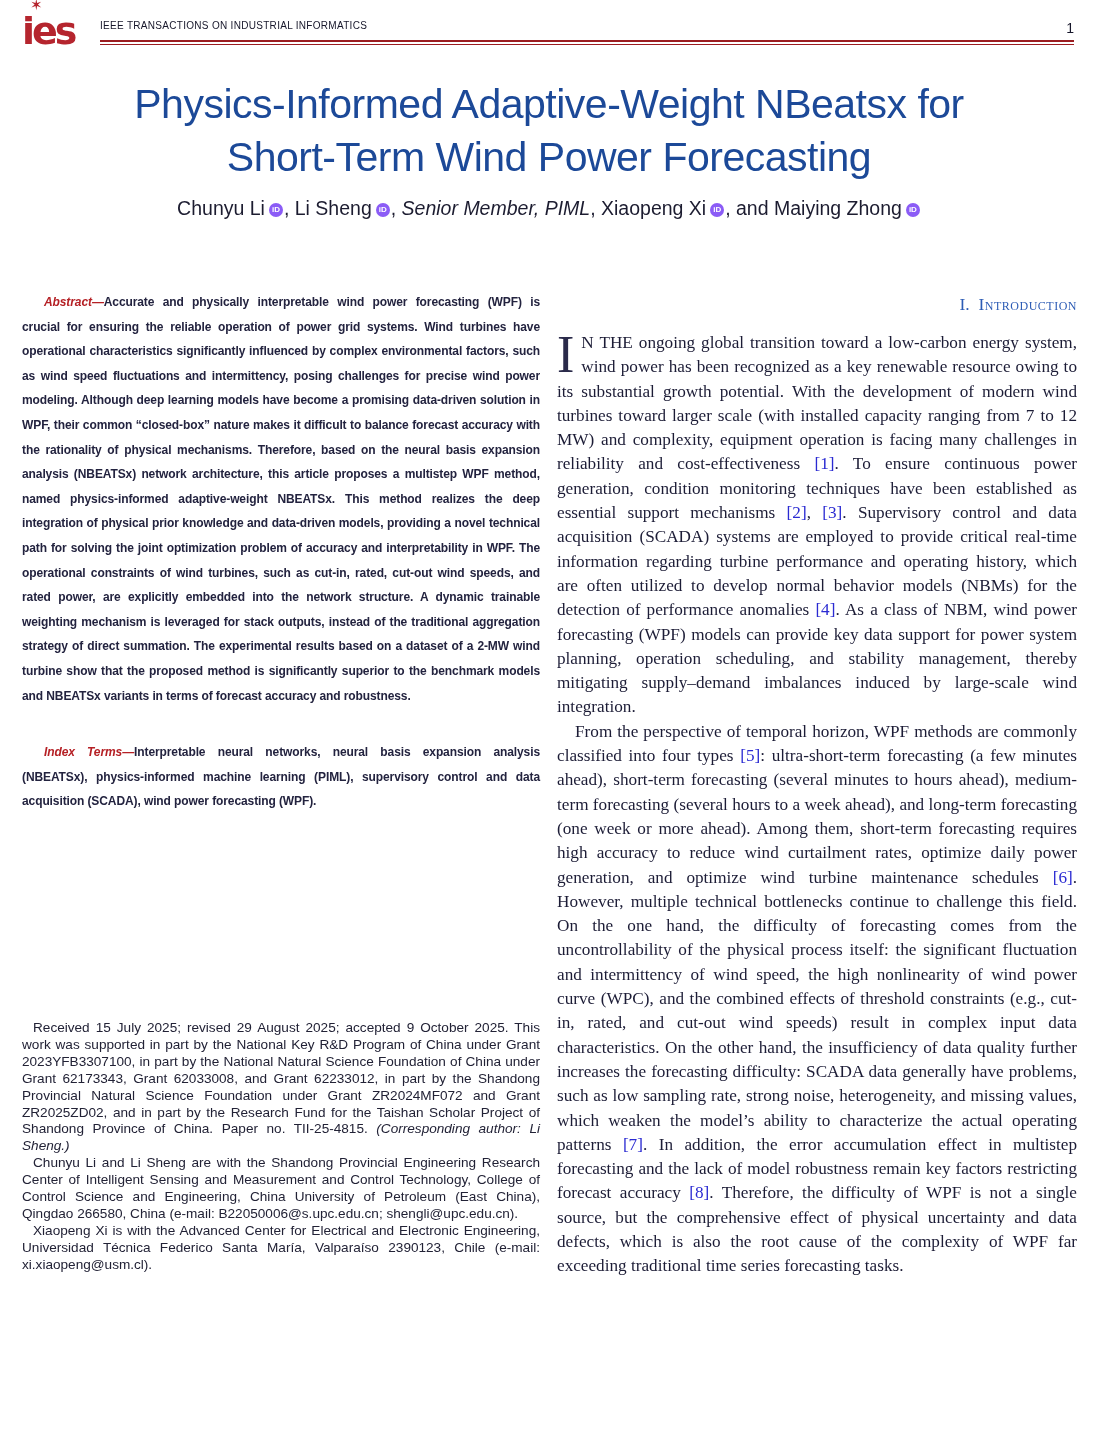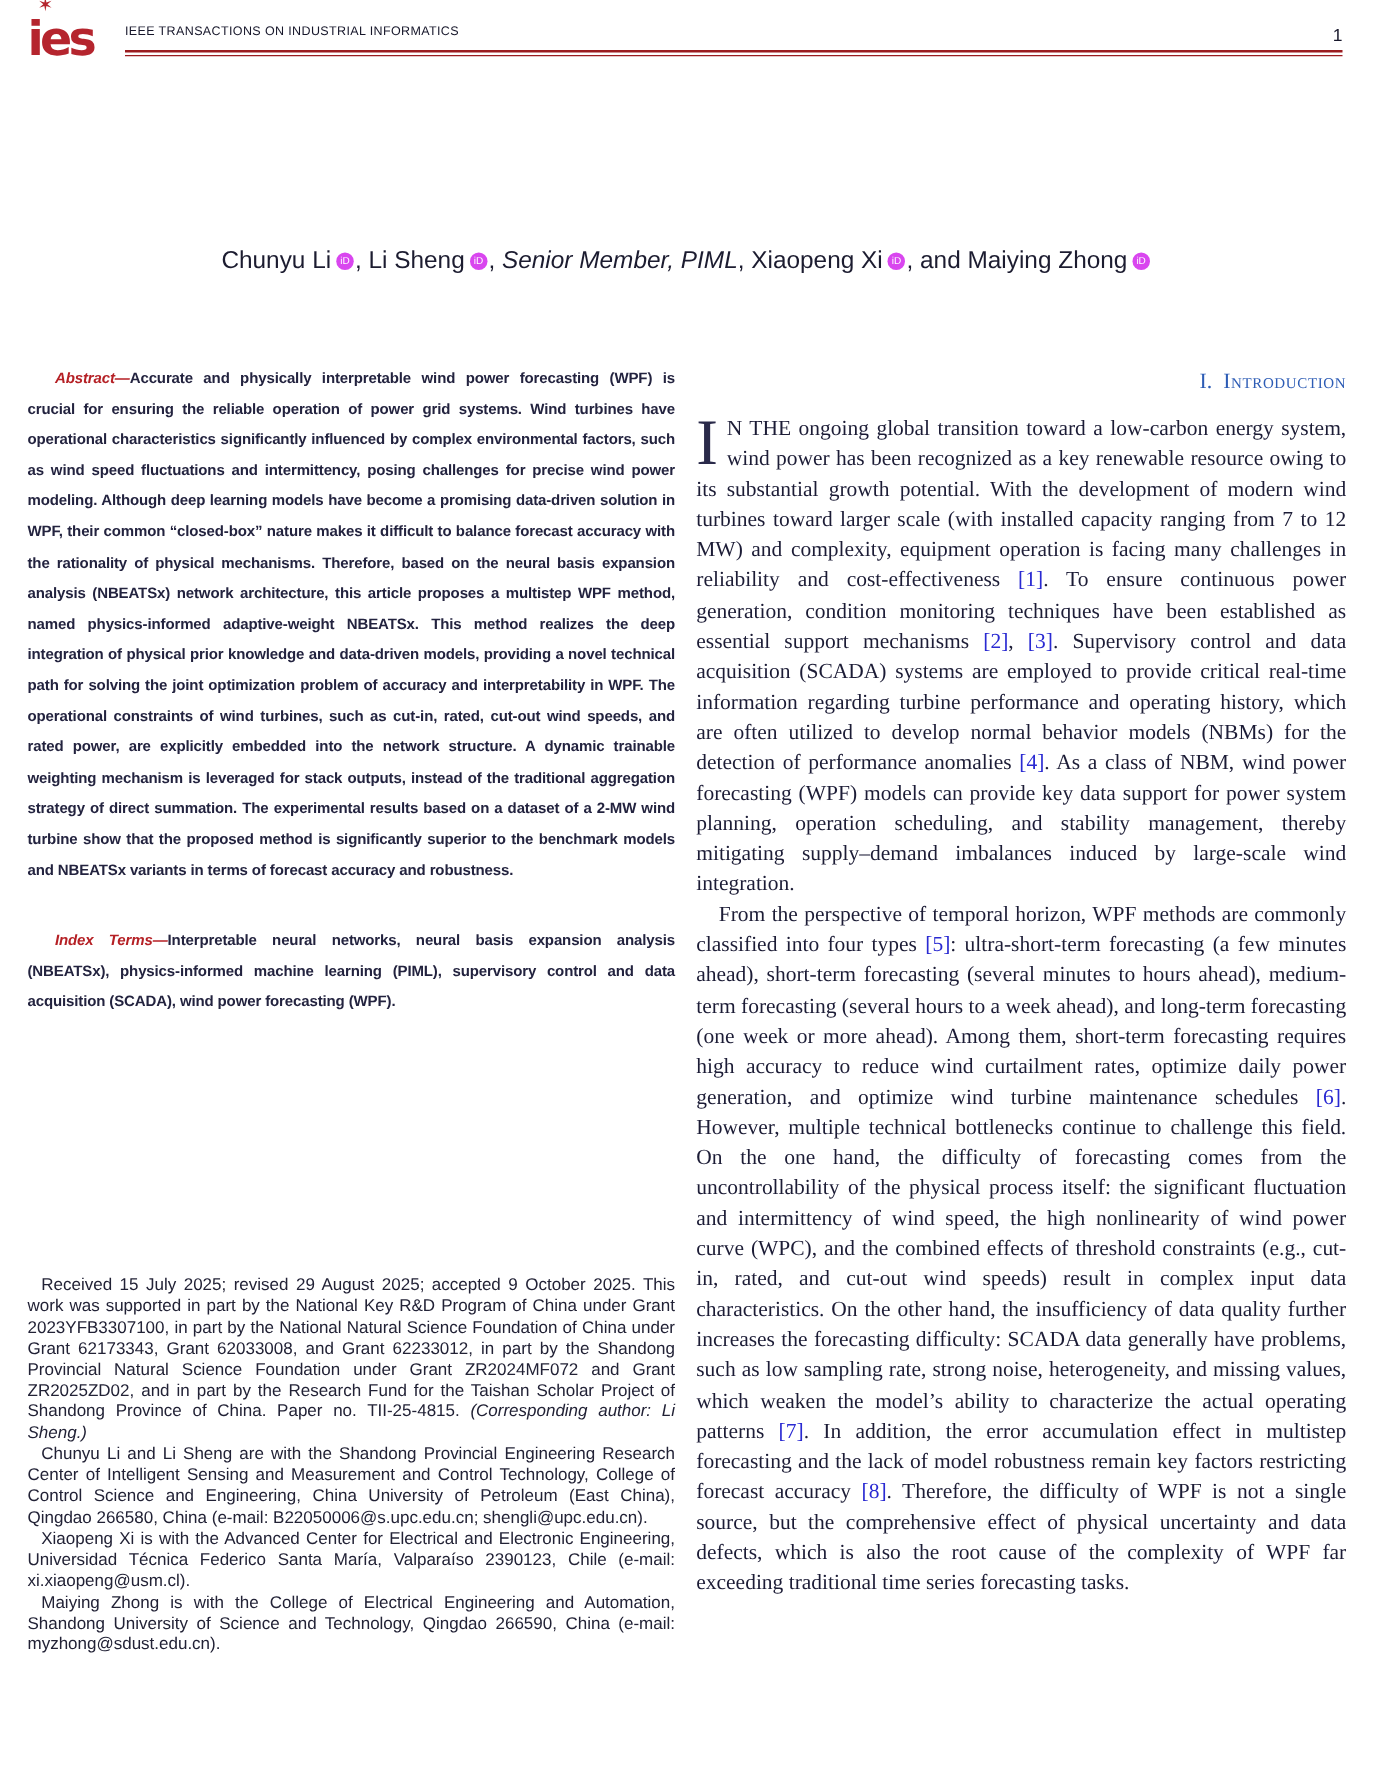--- a/index.html
+++ b/index.html
@@ -36,22 +36,22 @@
     position:absolute; top:78px; left:0; width:100%; text-align:center;
     color:#1c4998; font-size:41px; line-height:1.3; letter-spacing:-0.5px;
   }
   .authors {
     position:absolute; top:197px; left:0; width:100%; text-align:center;
     font-size:19.5px; color:#1c1c30;
   }
   .authors .italic { font-style:italic; }
   .orcid-icon {
     display:inline-block; width:14px; height:14px; margin:0 1px 0 4px;
-    border-radius:50%; background:#d946ef; color:#ffffff;
-    font-size:8px; font-weight:normal; line-height:14px; text-align:center;
+    border-radius:50%; background:#8b5cf6; color:#ffffff;
+    font-size:8px; font-weight:bold; line-height:14px; text-align:center;
     vertical-align:3px;
   }
 
   
   .col-left  { position:absolute; left:22px;  top:290px; width:518px; }
   .col-right { position:absolute; left:557px; top:288px; width:520px; }
 
   .abstract-par, .index-par {
     margin:0; text-align:justify; text-indent:22px;
     font-weight:bold; font-size:12px; line-height:24.6px; color:#23233f;
@@ -91,33 +91,36 @@
 <div class="page">
 
   <div class="logo">
     <span class="logo-spark">✶</span>
     <span class="logo-text">ies</span>
   </div>
   <div class="journal">IEEE TRANSACTIONS ON INDUSTRIAL INFORMATICS</div>
   <div class="pageno">1</div>
   <div class="header-rule"></div>
 
+  <div class="title">
+    <div>Physics-Informed Adaptive-Weight NBeatsx for</div>
+    <div>Short-Term Wind Power Forecasting</div>
+  </div>
 
   <div class="authors"><span>Chunyu Li</span><span class="orcid-icon">iD</span><span>, </span><span>Li Sheng</span><span class="orcid-icon">iD</span><span>, </span><span class="italic">Senior Member, PIML</span><span>, </span><span>Xiaopeng Xi</span><span class="orcid-icon">iD</span><span>, and </span><span>Maiying Zhong</span><span class="orcid-icon">iD</span></div>
 
   <div class="col-left">
     <p class="abstract-par"><span class="lead-red">Abstract—</span><span>Accurate and physically interpretable wind power forecasting (WPF) is crucial for ensuring the reliable operation of power grid systems. Wind turbines have operational characteristics significantly influenced by complex environmental factors, such as wind speed fluctuations and intermittency, posing challenges for precise wind power modeling. Although deep learning models have become a promising data-driven solution in WPF, their common “closed-box” nature makes it difficult to balance forecast accuracy with the rationality of physical mechanisms. Therefore, based on the neural basis expansion analysis (NBEATSx) network architecture, this article proposes a multistep WPF method, named physics-informed adaptive-weight NBEATSx. This method realizes the deep integration of physical prior knowledge and data-driven models, providing a novel technical path for solving the joint optimization problem of accuracy and interpretability in WPF. The operational constraints of wind turbines, such as cut-in, rated, cut-out wind speeds, and rated power, are explicitly embedded into the network structure. A dynamic trainable weighting mechanism is leveraged for stack outputs, instead of the traditional aggregation strategy of direct summation. The experimental results based on a dataset of a 2-MW wind turbine show that the proposed method is significantly superior to the benchmark models and NBEATSx variants in terms of forecast accuracy and robustness.</span></p>
     <p class="index-par"><span class="lead-red">Index Terms—</span><span>Interpretable neural networks, neural basis expansion analysis (NBEATSx), physics-informed machine learning (PIML), supervisory control and data acquisition (SCADA), wind power forecasting (WPF).</span></p>
   </div>
 
   <div class="footnotes">
     <p><span>Received 15 July 2025; revised 29 August 2025; accepted 9 October 2025. This work was supported in part by the National Key R&amp;D Program of China under Grant 2023YFB3307100, in part by the National Natural Science Foundation of China under Grant 62173343, Grant 62033008, and Grant 62233012, in part by the Shandong Provincial Natural Science Foundation under Grant ZR2024MF072 and Grant ZR2025ZD02, and in part by the Research Fund for the Taishan Scholar Project of Shandong Province of China. Paper no. TII-25-4815. </span><span class="italic">(Corresponding author: Li Sheng.)</span></p>
     <p><span>Chunyu Li and Li Sheng are with the Shandong Provincial Engineering Research Center of Intelligent Sensing and Measurement and Control Technology, College of Control Science and Engineering, China University of Petroleum (East China), Qingdao 266580, China (e-mail: B22050006@s.upc.edu.cn; shengli@upc.edu.cn).</span></p>
     <p><span>Xiaopeng Xi is with the Advanced Center for Electrical and Electronic Engineering, Universidad Técnica Federico Santa María, Valparaíso 2390123, Chile (e-mail: xi.xiaopeng@usm.cl).</span></p>
-    <p><span>Maiying Zhong is with the College of Electrical Engineering and Automation, Shandong University of Science and Technology, Qingdao 266590, China (e-mail: myzhong@sdust.edu.cn).</span></p>
   </div>
 
   <div class="col-right">
     <div class="sec-heading"><span>I.</span>&nbsp;&nbsp;<span class="sc">Introduction</span></div>
     <p class="body-par"><span class="dropcap">I</span><span><span>N THE ongoing global transition toward a low-carbon energy system, wind power has been recognized as a key renewable resource owing to its substantial growth potential. With the development of modern wind turbines toward larger scale (with installed capacity ranging from 7 to 12 MW) and complexity, equipment operation is facing many challenges in reliability and cost-effectiveness </span><span class="cite">[1]</span><span>. To ensure continuous power generation, condition monitoring techniques have been established as essential support mechanisms </span><span class="cite">[2]</span><span>, </span><span class="cite">[3]</span><span>. Supervisory control and data acquisition (SCADA) systems are employed to provide critical real-time information regarding turbine performance and operating history, which are often utilized to develop normal behavior models (NBMs) for the detection of performance anomalies </span><span class="cite">[4]</span><span>. As a class of NBM, wind power forecasting (WPF) models can provide key data support for power system planning, operation scheduling, and stability management, thereby mitigating supply–demand imbalances induced by large-scale wind integration.</span></span></p>
     <p class="body-par indent"><span>From the perspective of temporal horizon, WPF methods are commonly classified into four types </span><span class="cite">[5]</span><span>: ultra-short-term forecasting (a few minutes ahead), short-term forecasting (several minutes to hours ahead), medium-term forecasting (several hours to a week ahead), and long-term forecasting (one week or more ahead). Among them, short-term forecasting requires high accuracy to reduce wind curtailment rates, optimize daily power generation, and optimize wind turbine maintenance schedules </span><span class="cite">[6]</span><span>. However, multiple technical bottlenecks continue to challenge this field. On the one hand, the difficulty of forecasting comes from the uncontrollability of the physical process itself: the significant fluctuation and intermittency of wind speed, the high nonlinearity of wind power curve (WPC), and the combined effects of threshold constraints (e.g., cut-in, rated, and cut-out wind speeds) result in complex input data characteristics. On the other hand, the insufficiency of data quality further increases the forecasting difficulty: SCADA data generally have problems, such as low sampling rate, strong noise, heterogeneity, and missing values, which weaken the model’s ability to characterize the actual operating patterns </span><span class="cite">[7]</span><span>. In addition, the error accumulation effect in multistep forecasting and the lack of model robustness remain key factors restricting forecast accuracy </span><span class="cite">[8]</span><span>. Therefore, the difficulty of WPF is not a single source, but the comprehensive effect of physical uncertainty and data defects, which is also the root cause of the complexity of WPF far exceeding traditional time series forecasting tasks.</span></p>
   </div>
 
 </div>
 

